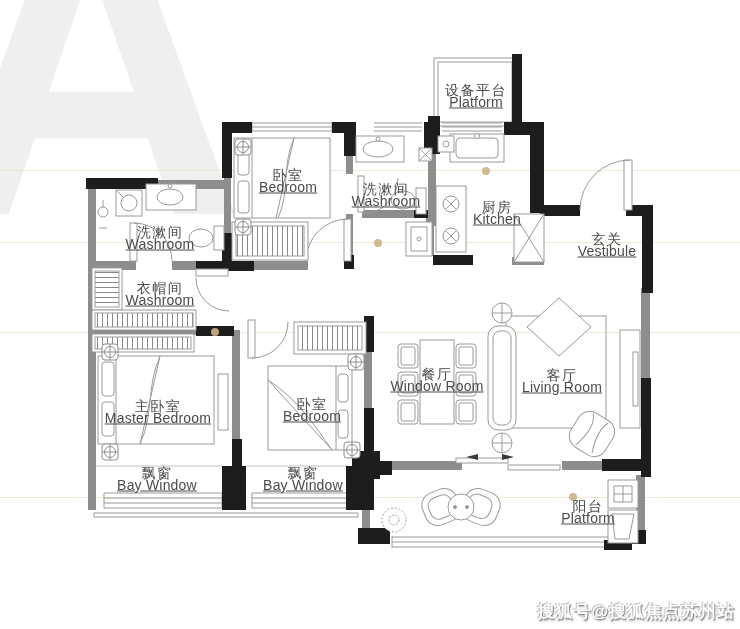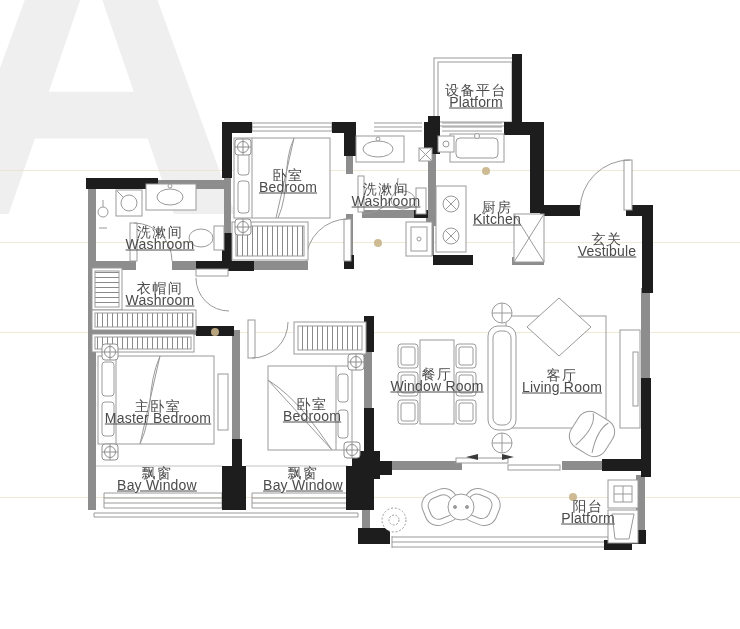--- a/index.html
+++ b/index.html
@@ -361,13 +361,14 @@
   </div>
   <div class="room-label" style="left:303px;top:479px">
     <span class="cn">飘窗</span>
     <span class="en">Bay Window</span>
   </div>
   <div class="room-label" style="left:588px;top:512px">
     <span class="cn">阳台</span>
     <span class="en">Platform</span>
   </div>
 
+  <div class="credit-watermark">搜狐号@搜狐焦点苏州站</div>
 </div>
 
 </body></html>

